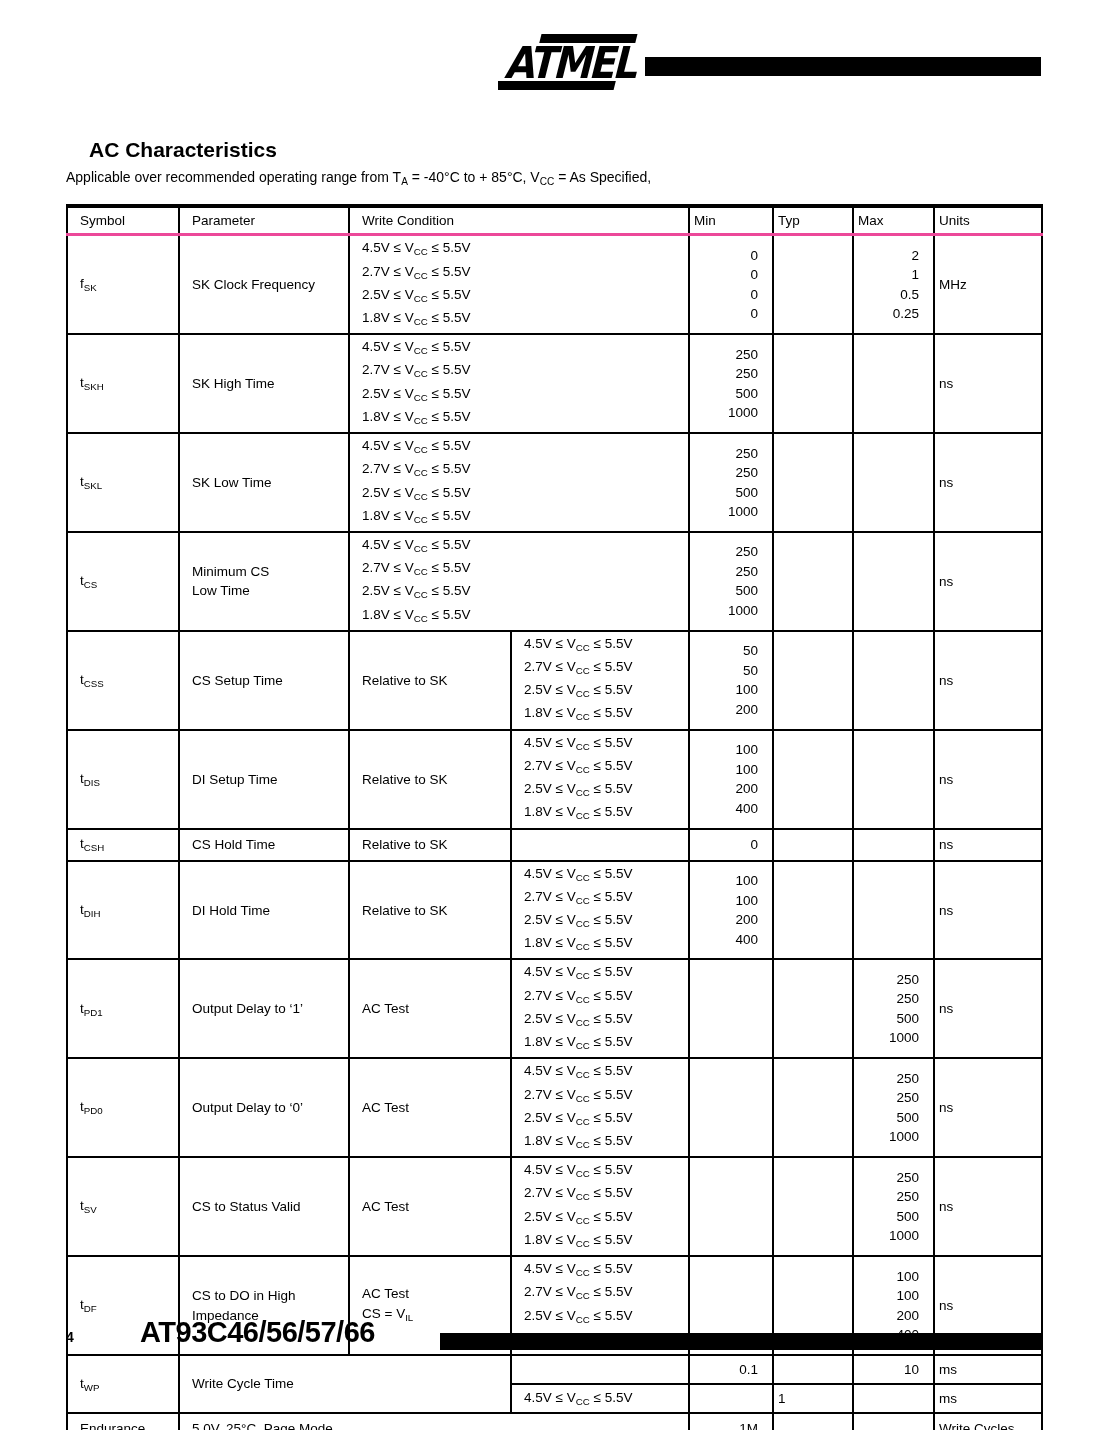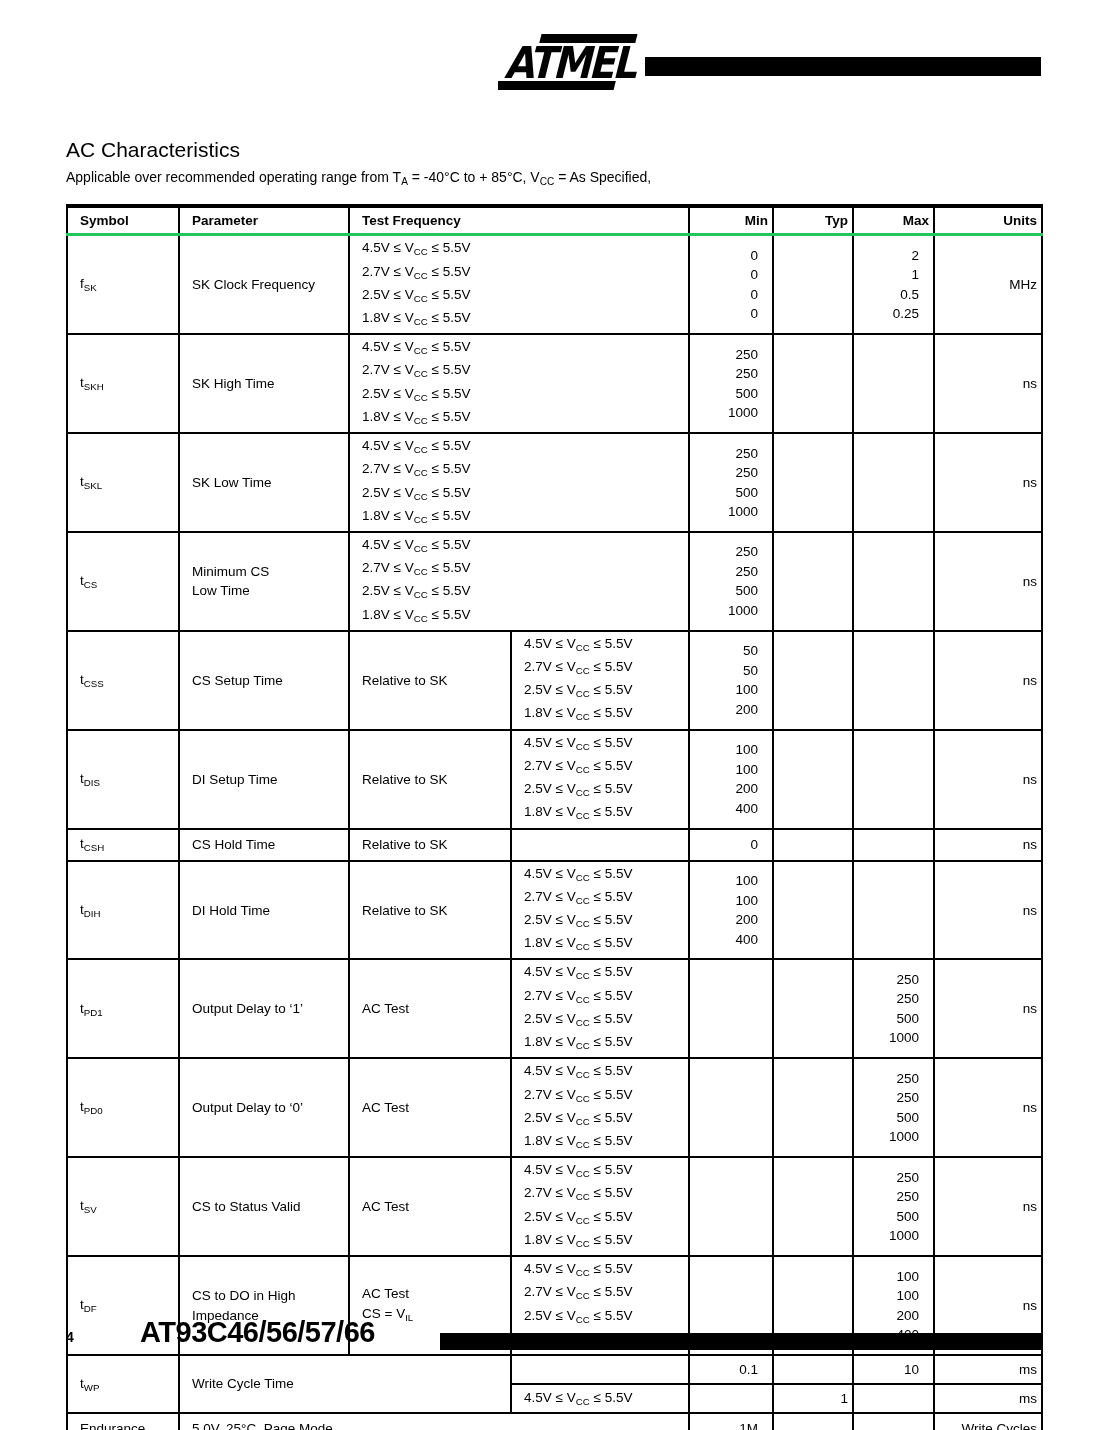--- a/index.html
+++ b/index.html
@@ -8,21 +8,21 @@
     position: relative;
     width: 1105px; height: 1430px;
     background: #fff; color: #000;
     font-family: "Liberation Sans", sans-serif;
     overflow: hidden;
   }
   
   .logo { position: absolute; left: 498px; top: 32px; }
   .head-bar { position: absolute; left: 645px; top: 57px; width: 396px; height: 19px; background: #000; }
   
-  h1.title { padding: 138px 0 0 66px; font-size: 21px; font-weight: normal; letter-spacing: 0; }
+  h1.title { padding: 138px 0 0 66px; font-size: 21px; font-weight: bold; letter-spacing: 0; margin-left: 23px; }
   .intro { margin: 6px 4px 0 66px; font-size: 14px; line-height: 19px; }
   .intro sub, .ac-table sub { font-size: 0.72em; vertical-align: -0.28em; letter-spacing: 0; }
   
   table.ac-table {
     margin: 13px 0 0 66px;
     border-collapse: collapse;
     table-layout: fixed;
     width: 975px;
     border: 2px solid #000;
     border-top: 4px solid #000;
@@ -30,27 +30,27 @@
     font-size: 13.5px;
   }
   .ac-table th, .ac-table td {
     border: 2px solid #000;
     vertical-align: middle;
     padding: 2px 10px 2px 12px;
     text-align: left;
     overflow: hidden;
   }
   .ac-table tr.rh { height: 29px; }
-  .ac-table tr.rh th { font-weight: bold; border-bottom: 3px solid #22c55e; font-size: 13.5px; }
+  .ac-table tr.rh th { font-weight: normal; border-bottom: 3px solid #ec4899; font-size: 13.5px; }
   .ac-table tr.r4 { height: 83px; }
   .ac-table tr.r1 { height: 32px; }
   .ac-table tr.rwp { height: 29px; }
   .ac-table .ln { line-height: 19.5px; white-space: nowrap; }
   .ac-table .num { text-align: right; padding-right: 14px; }
-  .ac-table .c { text-align: right; padding-left: 4px; padding-right: 4px; }
+  .ac-table .c { text-align: left; padding-left: 4px; padding-right: 4px; }
   
   .footer-page { position: absolute; left: 66px; top: 1329px; font-size: 14px; font-weight: bold; }
   .footer-title { position: absolute; left: 140px; top: 1316px; font-size: 29px; font-weight: bold; letter-spacing: -0.5px; }
   .footer-bar { position: absolute; left: 440px; top: 1333px; width: 601px; height: 17px; background: #000; }
 </style>
 </head>
 <body>
 
 <div class="page">
 
@@ -76,21 +76,21 @@
         <col style="width:178px">
       <col style="width:84px">
         <col style="width:80px">
         <col style="width:81px">
         <col style="width:108px">
     </colgroup>
     <thead>
         <tr class="rh">
           <th>Symbol</th>
           <th>Parameter</th>
-          <th colspan="2">Test Frequency</th>
+          <th colspan="2">Write Condition</th>
           <th class="c">Min</th>
           <th class="c">Typ</th>
           <th class="c">Max</th>
           <th class="c">Units</th>
         </tr>
       </thead>
     <tbody>
         <tr class="r4">
           <td>f<sub>SK</sub></td>
           <td>SK Clock Frequency</td>

